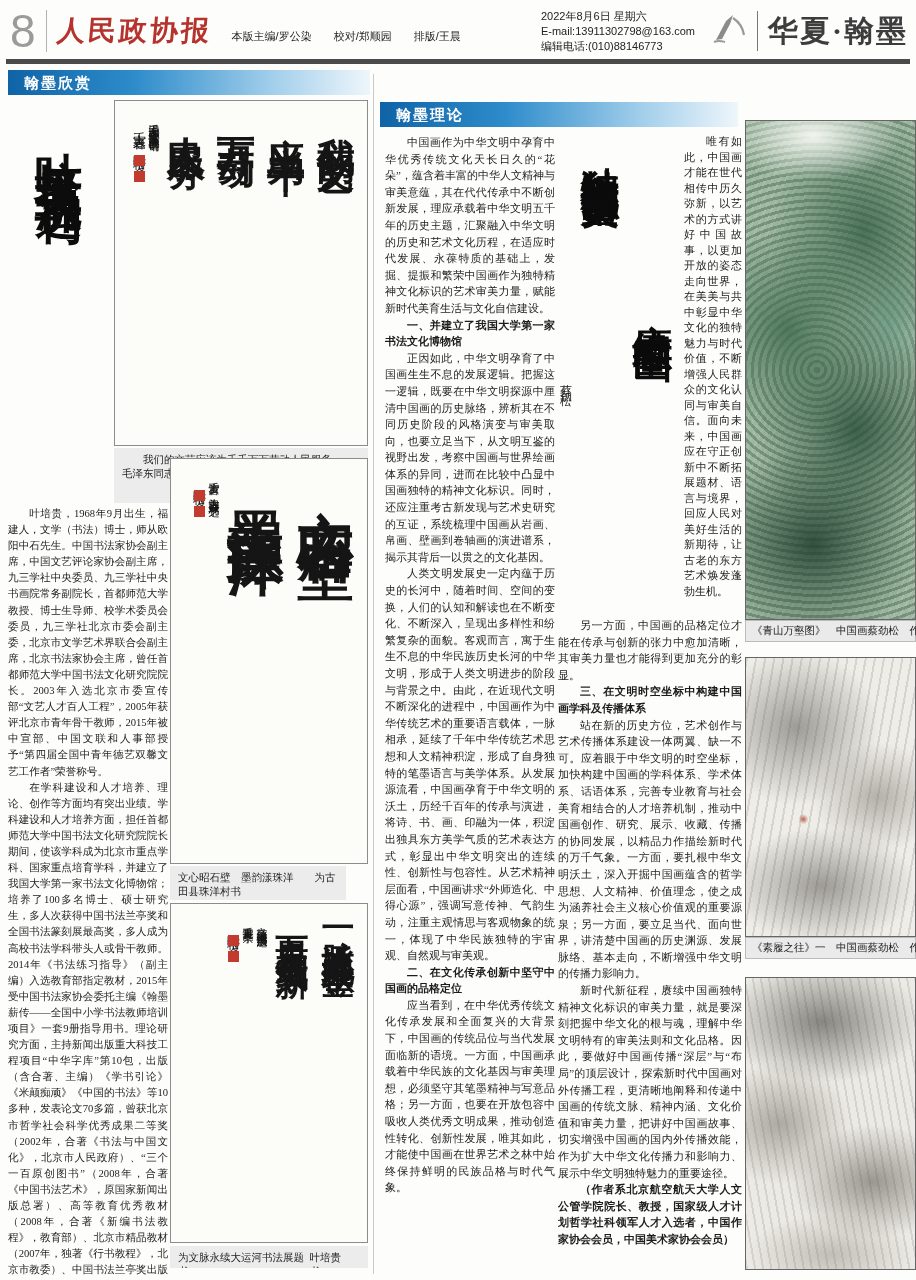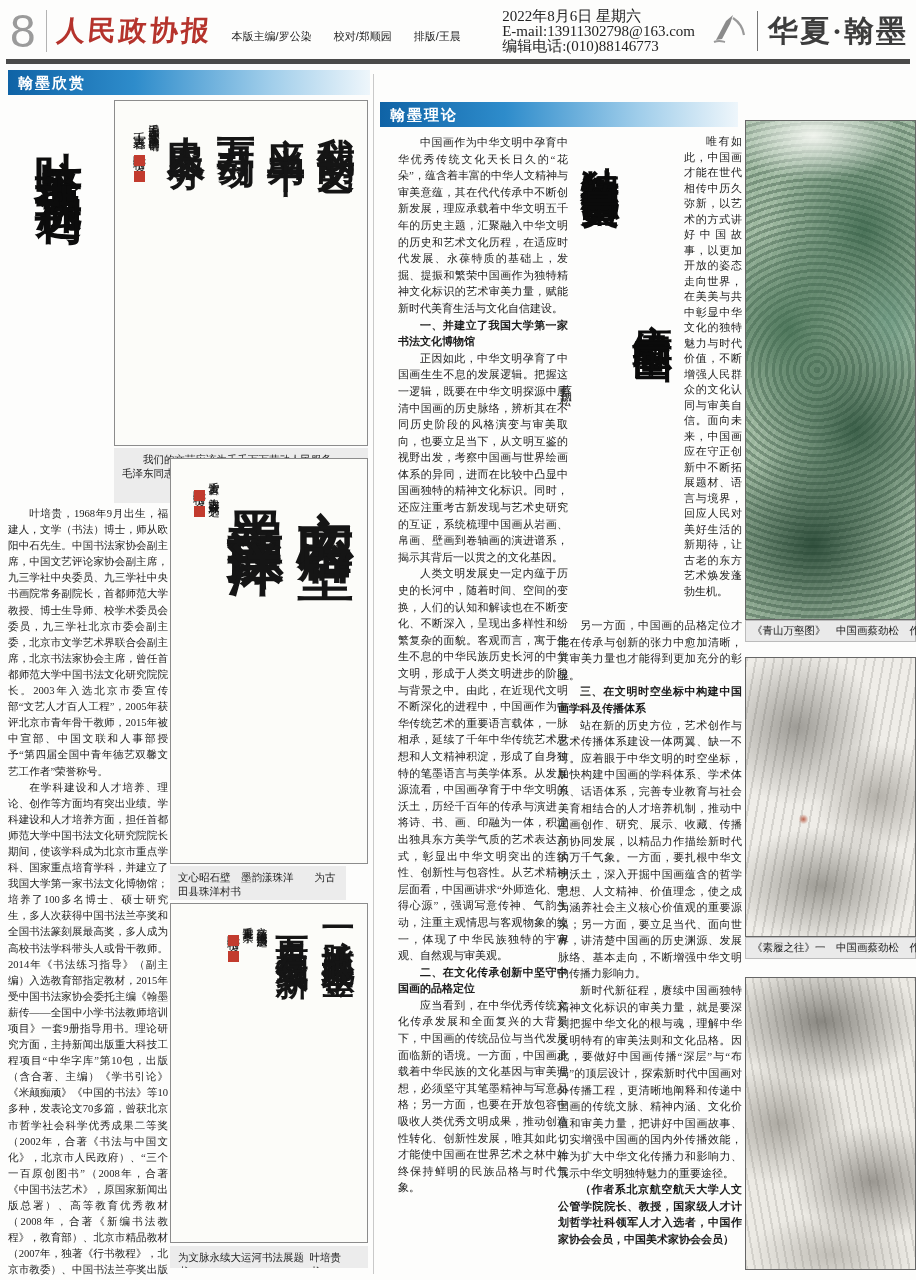--- a/index.html
+++ b/index.html
@@ -4,29 +4,29 @@
 <style>
   html,body{margin:0;padding:0;background:#e8e8e8;}
   .page{position:relative;width:916px;height:1280px;background:#fdfdfc;overflow:hidden;
         font-family:"Liberation Serif",serif;color:#1c1c1c;margin:0 auto;}
   
   .masthead{position:absolute;left:10px;top:6px;width:898px;height:50px;display:flex;align-items:center;}
   .pagenum{font-size:46px;line-height:1;color:#9b9b9b;font-family:"Liberation Sans",sans-serif;}
   .h-vline{width:1px;height:42px;background:#b3b3b3;margin:0 10px;}
   .paper-name{font-size:28px;font-weight:bold;color:#b5332c;letter-spacing:3px;transform:skewX(-5deg);white-space:nowrap;}
   .staff{font-size:11px;color:#222;margin-left:20px;margin-top:10px;font-family:"Liberation Sans",sans-serif;white-space:nowrap;}
-  .issue{margin-left:auto;font-size:15px;line-height:15px;color:#222;font-family:Liberation Serif, serif;white-space:nowrap;}
+  .issue{margin-left:auto;font-size:11px;line-height:15px;color:#222;font-family:Liberation Sans, sans-serif;white-space:nowrap;}
   .brush{margin-left:16px;}
   .ed-vline{width:1px;height:40px;background:#777;margin:0 10px;}
   .edition{font-size:30px;font-weight:bold;color:#3d3d3d;letter-spacing:2px;white-space:nowrap;}
   .thick-rule{position:absolute;left:6px;top:59px;width:904px;height:5px;background:#4a4a4a;}
   .sec-divider{position:absolute;left:373px;top:74px;width:1px;height:1200px;background:#c9c9c9;}
   
   .sec-bar{height:25px;background:linear-gradient(90deg,#0f63a6 0%,#2e8ccb 35%,#9fcdea 72%,#eef6fb 100%);
-           color:#fff;font-weight:bold;font-size:15px;line-height:25px;padding-left:10px;letter-spacing:2px;
+           color:#fff;font-weight:bold;font-size:15px;line-height:25px;padding-left:16px;letter-spacing:2px;
            font-family:"Liberation Sans",sans-serif;box-sizing:border-box;}
   
   .left-sec{position:absolute;left:8px;top:70px;width:362px;height:1210px;}
   .vtitle{position:absolute;left:20px;top:44px;writing-mode:vertical-rl;font-size:47px;font-weight:bold;
           letter-spacing:8px;color:#0c0c0c;}
   .work{position:absolute;background:#fcfcf9;border:1px solid #8c8c8c;box-sizing:border-box;}
   .work-inner{position:absolute;inset:6px;writing-mode:vertical-rl;overflow:hidden;color:#151515;}
   .w1{left:106px;top:30px;width:254px;height:346px;}
   .w1 .big{display:block;font-size:38px;font-weight:bold;letter-spacing:5px;line-height:50px;}
   .w2{left:162px;top:388px;width:198px;height:406px;}
@@ -42,21 +42,21 @@
   .cap1{left:106px;top:378px;width:254px;height:55px;}
   .cap1 .indent{text-indent:2em;}
   .cap2{left:162px;top:796px;width:176px;height:34px;}
   .cap3{left:162px;top:1176px;width:198px;height:22px;display:flex;justify-content:space-between;padding:4px 8px;}
   .bio{position:absolute;left:0;top:436px;width:160px;height:774px;font-size:10.6px;line-height:16.1px;
        text-align:justify;overflow:hidden;}
   .bio p{margin:0;text-indent:2em;}
   
   .right-sec{position:absolute;left:380px;top:70px;width:536px;height:1210px;}
   .right-sec .sec-bar{width:358px;}
-  .colA{position:absolute;left:18px;top:32px;width:170px;height:1146px;font-size:11px;line-height:16.6px;
+  .colA{position:absolute;left:5px;top:32px;width:170px;height:1146px;font-size:11px;line-height:16.6px;
         text-align:justify;overflow:hidden;}
   .colA p,.colB p{margin:0;text-indent:2em;}
   .bhead{font-weight:bold;}
   .title-block{position:absolute;left:178px;top:35px;width:122px;height:545px;writing-mode:vertical-rl;overflow:hidden;}
   .t1{display:block;font-size:40px;font-weight:bold;letter-spacing:6px;padding-top:155px;color:#0b0b0b;}
   .t2{display:block;font-size:38px;font-weight:bold;letter-spacing:2px;color:#0b0b0b;}
   .t-author{display:block;font-size:12px;letter-spacing:5px;padding-top:238px;margin-left:6px;color:#222;}
   .strip{position:absolute;left:304px;top:32px;width:58px;height:478px;font-size:11px;line-height:15.5px;
          text-align:justify;overflow:hidden;}
   .colB{position:absolute;left:178px;top:515px;width:184px;height:663px;font-size:11px;line-height:16.6px;

